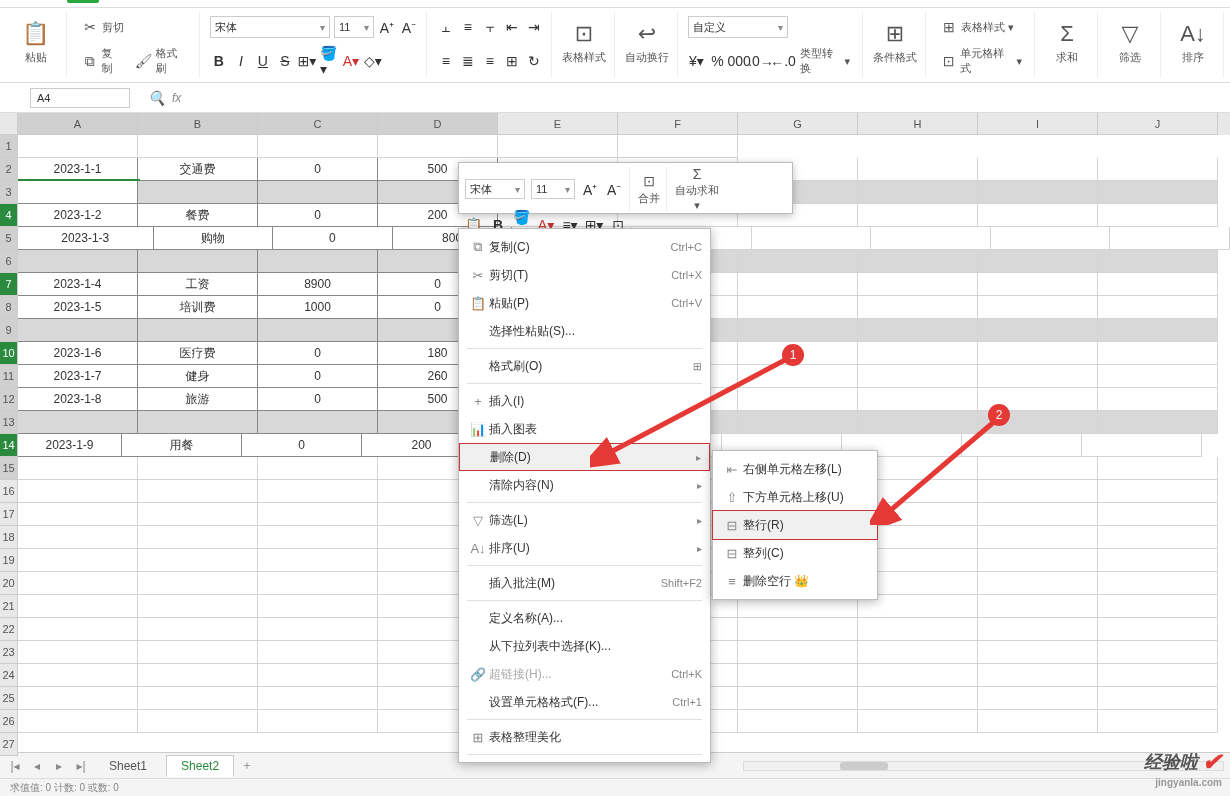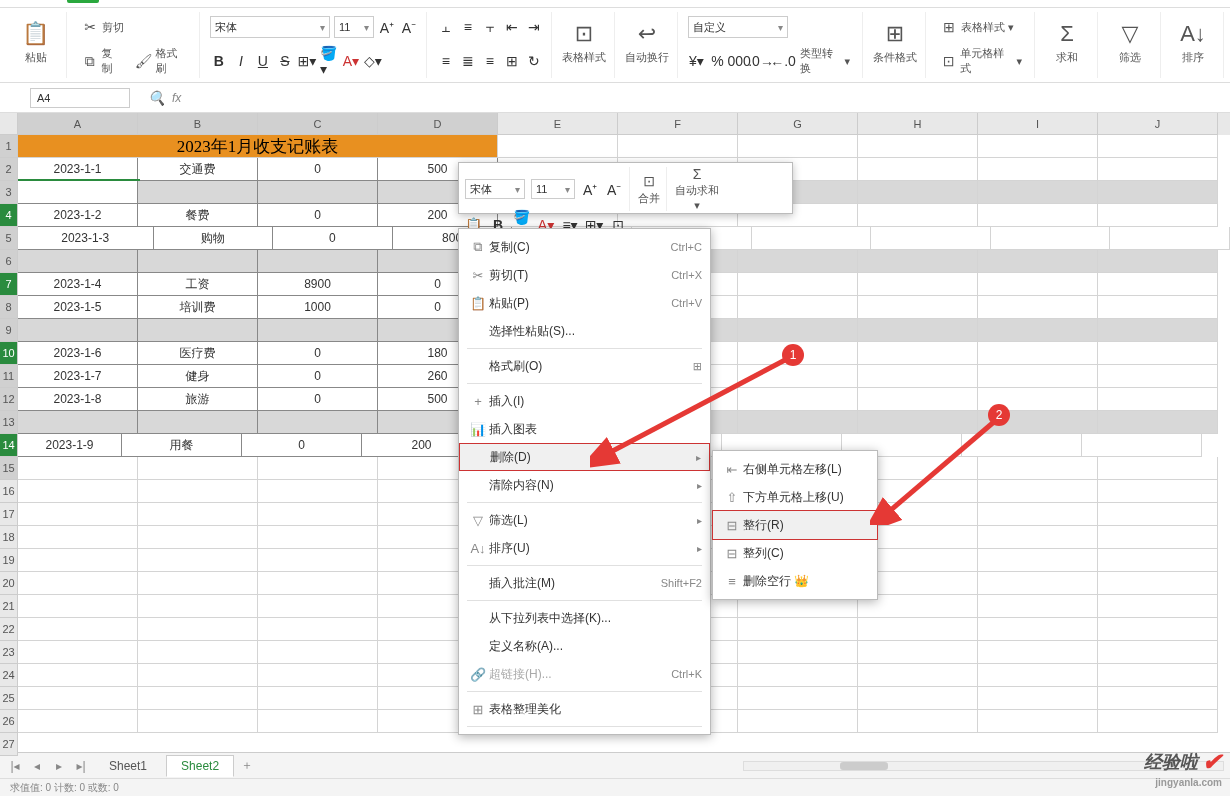--- a/index.html
+++ b/index.html
@@ -243,21 +243,20 @@
         <div class="col-hdr hilite" style="width: 120px;">D</div>
         <div class="col-hdr" style="width: 120px;">E</div>
         <div class="col-hdr" style="width: 120px;">F</div>
         <div class="col-hdr" style="width: 120px;">G</div>
         <div class="col-hdr" style="width: 120px;">H</div>
         <div class="col-hdr" style="width: 120px;">I</div>
         <div class="col-hdr" style="width: 120px;">J</div>
       </div>
     <div class="cells">
         <div class="data-row title-row">
-          <div class="cell merged" style="width: 480px;">2023年1月收支记账表</div>
           <div class="cell" style="width: 120px;"></div>
           <div class="cell" style="width: 120px;"></div>
           <div class="cell" style="width: 120px;"></div>
           <div class="cell" style="width: 120px;"></div>
           <div class="cell" style="width: 120px;"></div>
           <div class="cell" style="width: 120px;"></div>
         </div>
         <div class="data-row">
           <div class="cell" style="width: 120px; border-right: 1px solid rgb(136, 136, 136); border-bottom: 1px solid rgb(136, 136, 136);">2023-1-1</div>
           <div class="cell" style="width: 120px; border-right: 1px solid rgb(136, 136, 136); border-bottom: 1px solid rgb(136, 136, 136);">交通费</div>
@@ -643,30 +642,35 @@
     </div>
     <div class="cm-sep"></div>
     <div class="cm-item">
       <span class="cm-ico"></span>
       <span class="cm-txt">插入批注(M)</span>
       <span class="cm-short">Shift+F2</span>
     </div>
     <div class="cm-sep"></div>
     <div class="cm-item">
       <span class="cm-ico"></span>
+      <span class="cm-txt">定义名称(A)...</span>
+    </div>
+    <div class="cm-item">
+      <span class="cm-ico"></span>
       <span class="cm-txt">从下拉列表中选择(K)...</span>
-    </div>
-    <div class="cm-item">
-      <span class="cm-ico"></span>
-      <span class="cm-txt">定义名称(A)...</span>
     </div>
     <div class="cm-item disabled">
       <span class="cm-ico">🔗</span>
       <span class="cm-txt">超链接(H)...</span>
       <span class="cm-short">Ctrl+K</span>
+    </div>
+    <div class="cm-item">
+      <span class="cm-ico"></span>
+      <span class="cm-txt">设置单元格格式(F)...</span>
+      <span class="cm-short">Ctrl+1</span>
     </div>
     <div class="cm-sep"></div>
     <div class="cm-item">
       <span class="cm-ico">⊞</span>
       <span class="cm-txt">表格整理美化</span>
     </div>
     <div class="cm-sep"></div>
   </div>
 
 <div class="submenu" id="subm">

